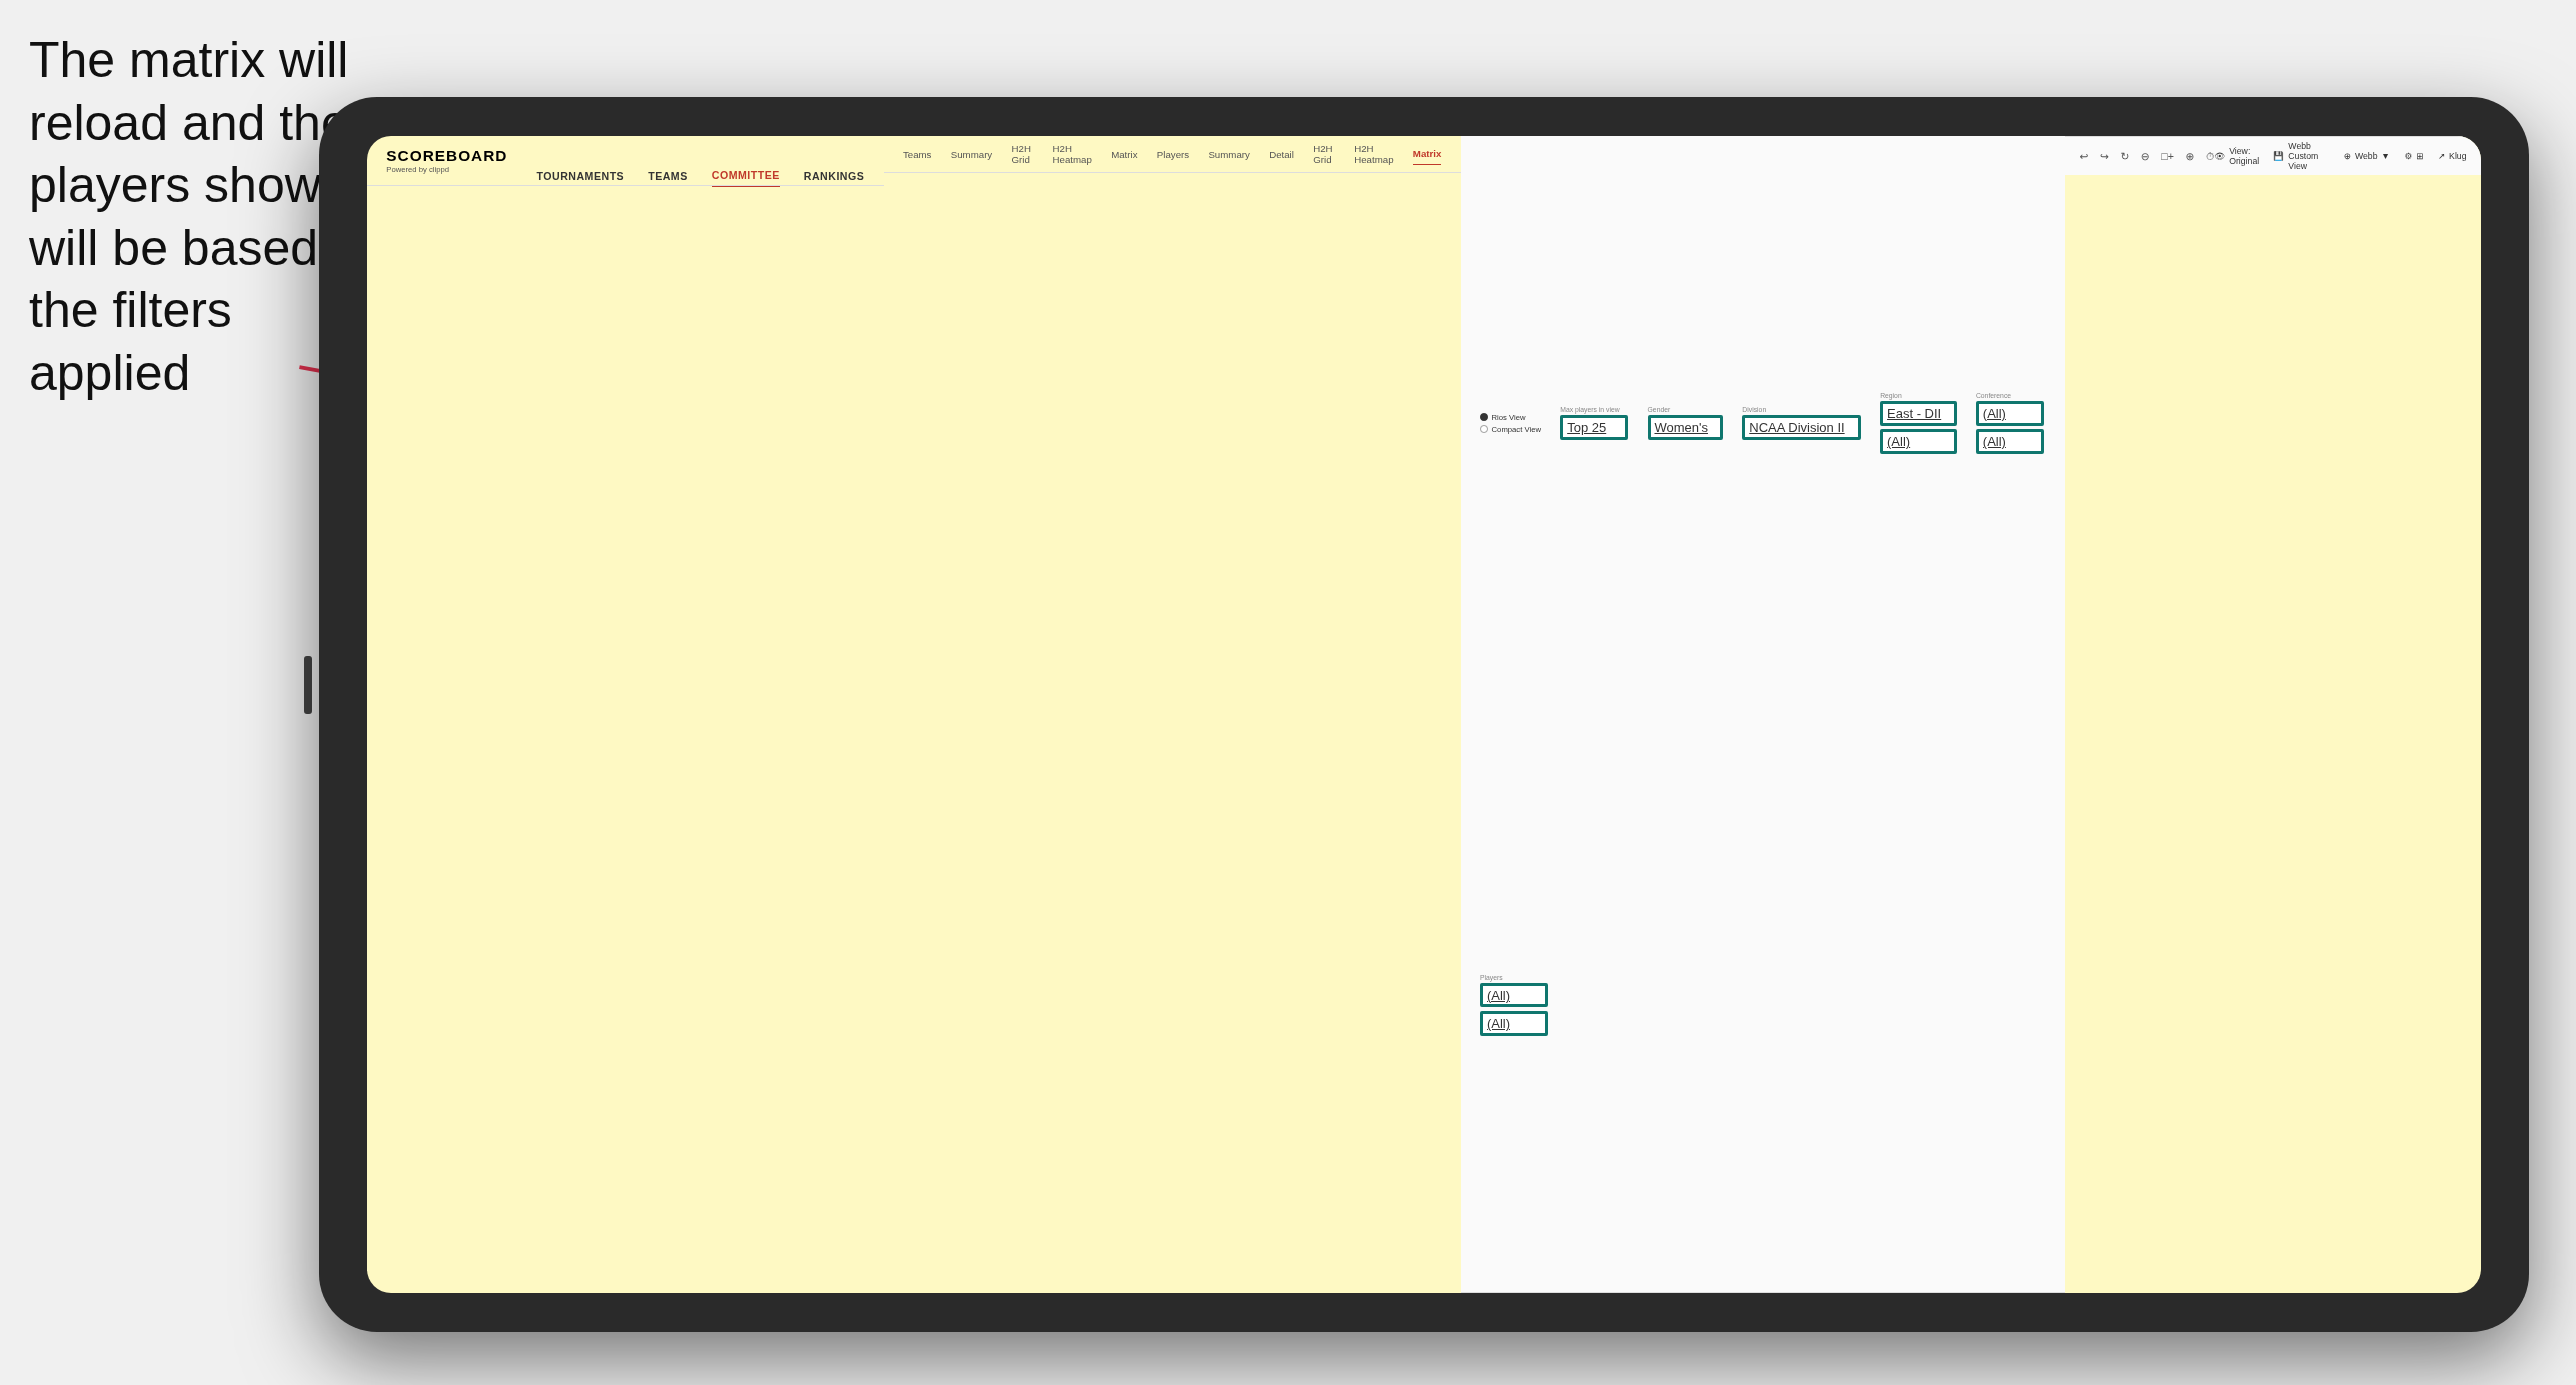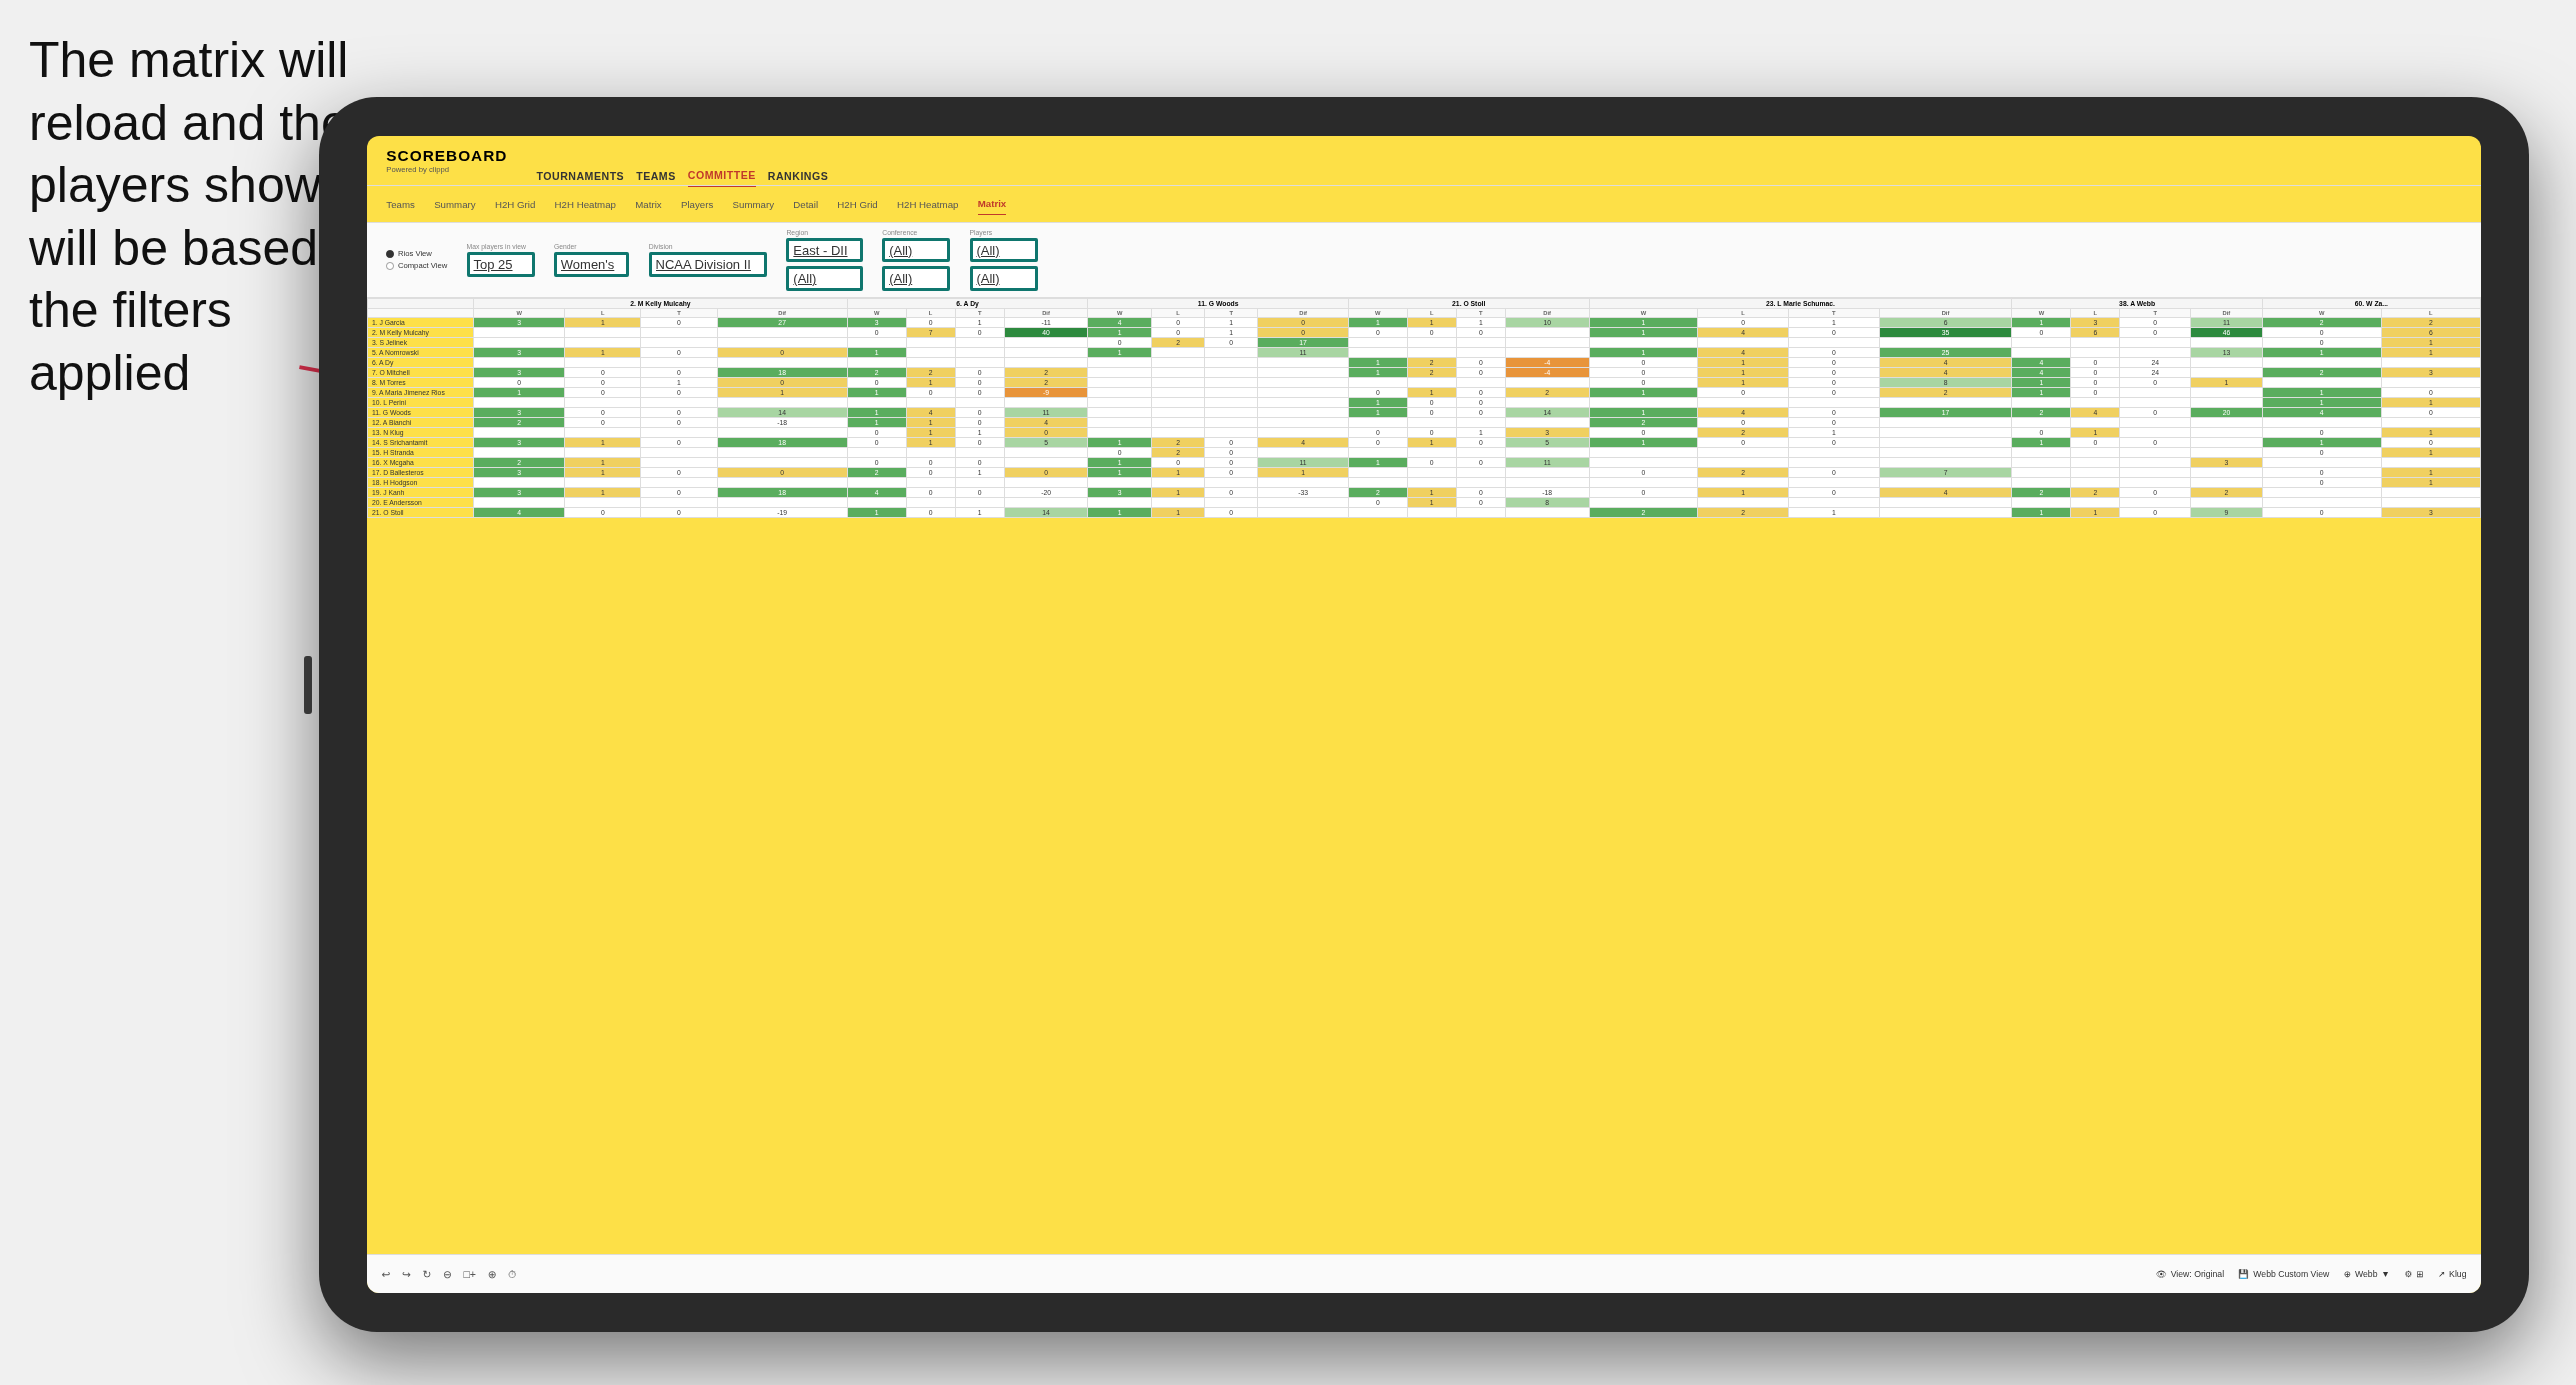--- a/index.html
+++ b/index.html
@@ -36,25 +36,25 @@
       box-shadow: 0 29px 77px rgba(0,0,0,0.5);
       padding: 39px 48px;
       display: flex;
       align-items: center;
       justify-content: center;
     }
 
     .tablet-screen {
       width: 100%;
       height: 100%;
-      background: #fde047;
-      border-radius: 12px;
+      background: #fef9c3;
+      border-radius: 24px;
       overflow: hidden;
       display: flex;
-      flex-direction: column;
+      flex-direction: row;
     }
 
     
     .nav-bar {
       display: flex;
       align-items: center;
       padding: 0 19.3px;
       height: 50px;
       border-bottom: 1px solid #ddd;
       gap: 29px;
@@ -74,21 +74,21 @@
       color: #000;
     }
 
     .logo-subtitle {
       font-size: 7.7px;
       color: #555;
     }
 
     .nav-items {
       display: flex;
-      gap: 12px;
+      gap: 24px;
       align-items: center;
       margin-top: 30px;
     }
 
     .nav-item {
       font-size: 10.6px;
       font-weight: 600;
       letter-spacing: 0.5px;
       color: #333;
       cursor: pointer;

